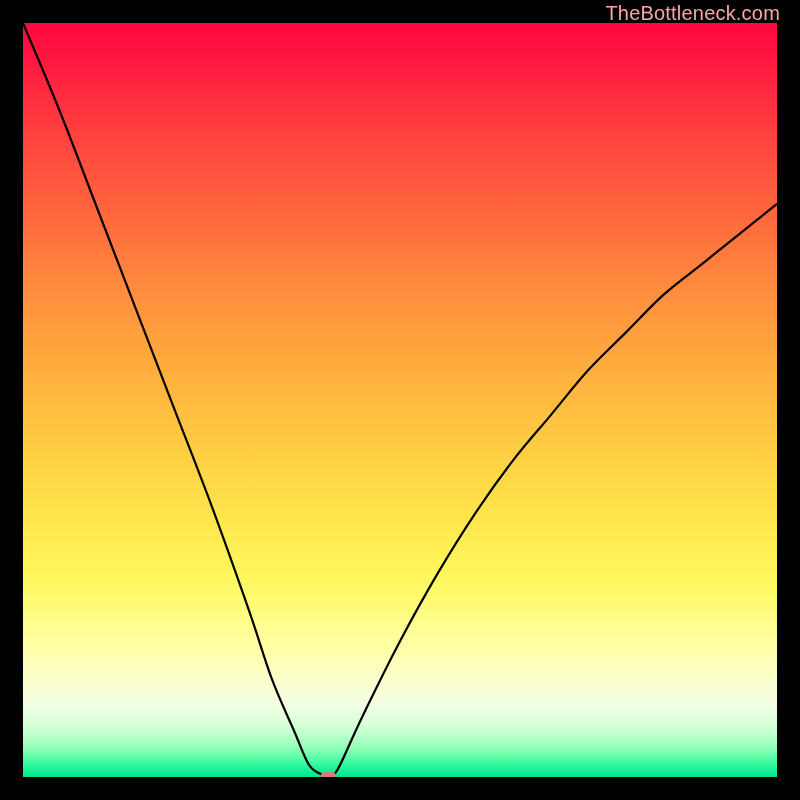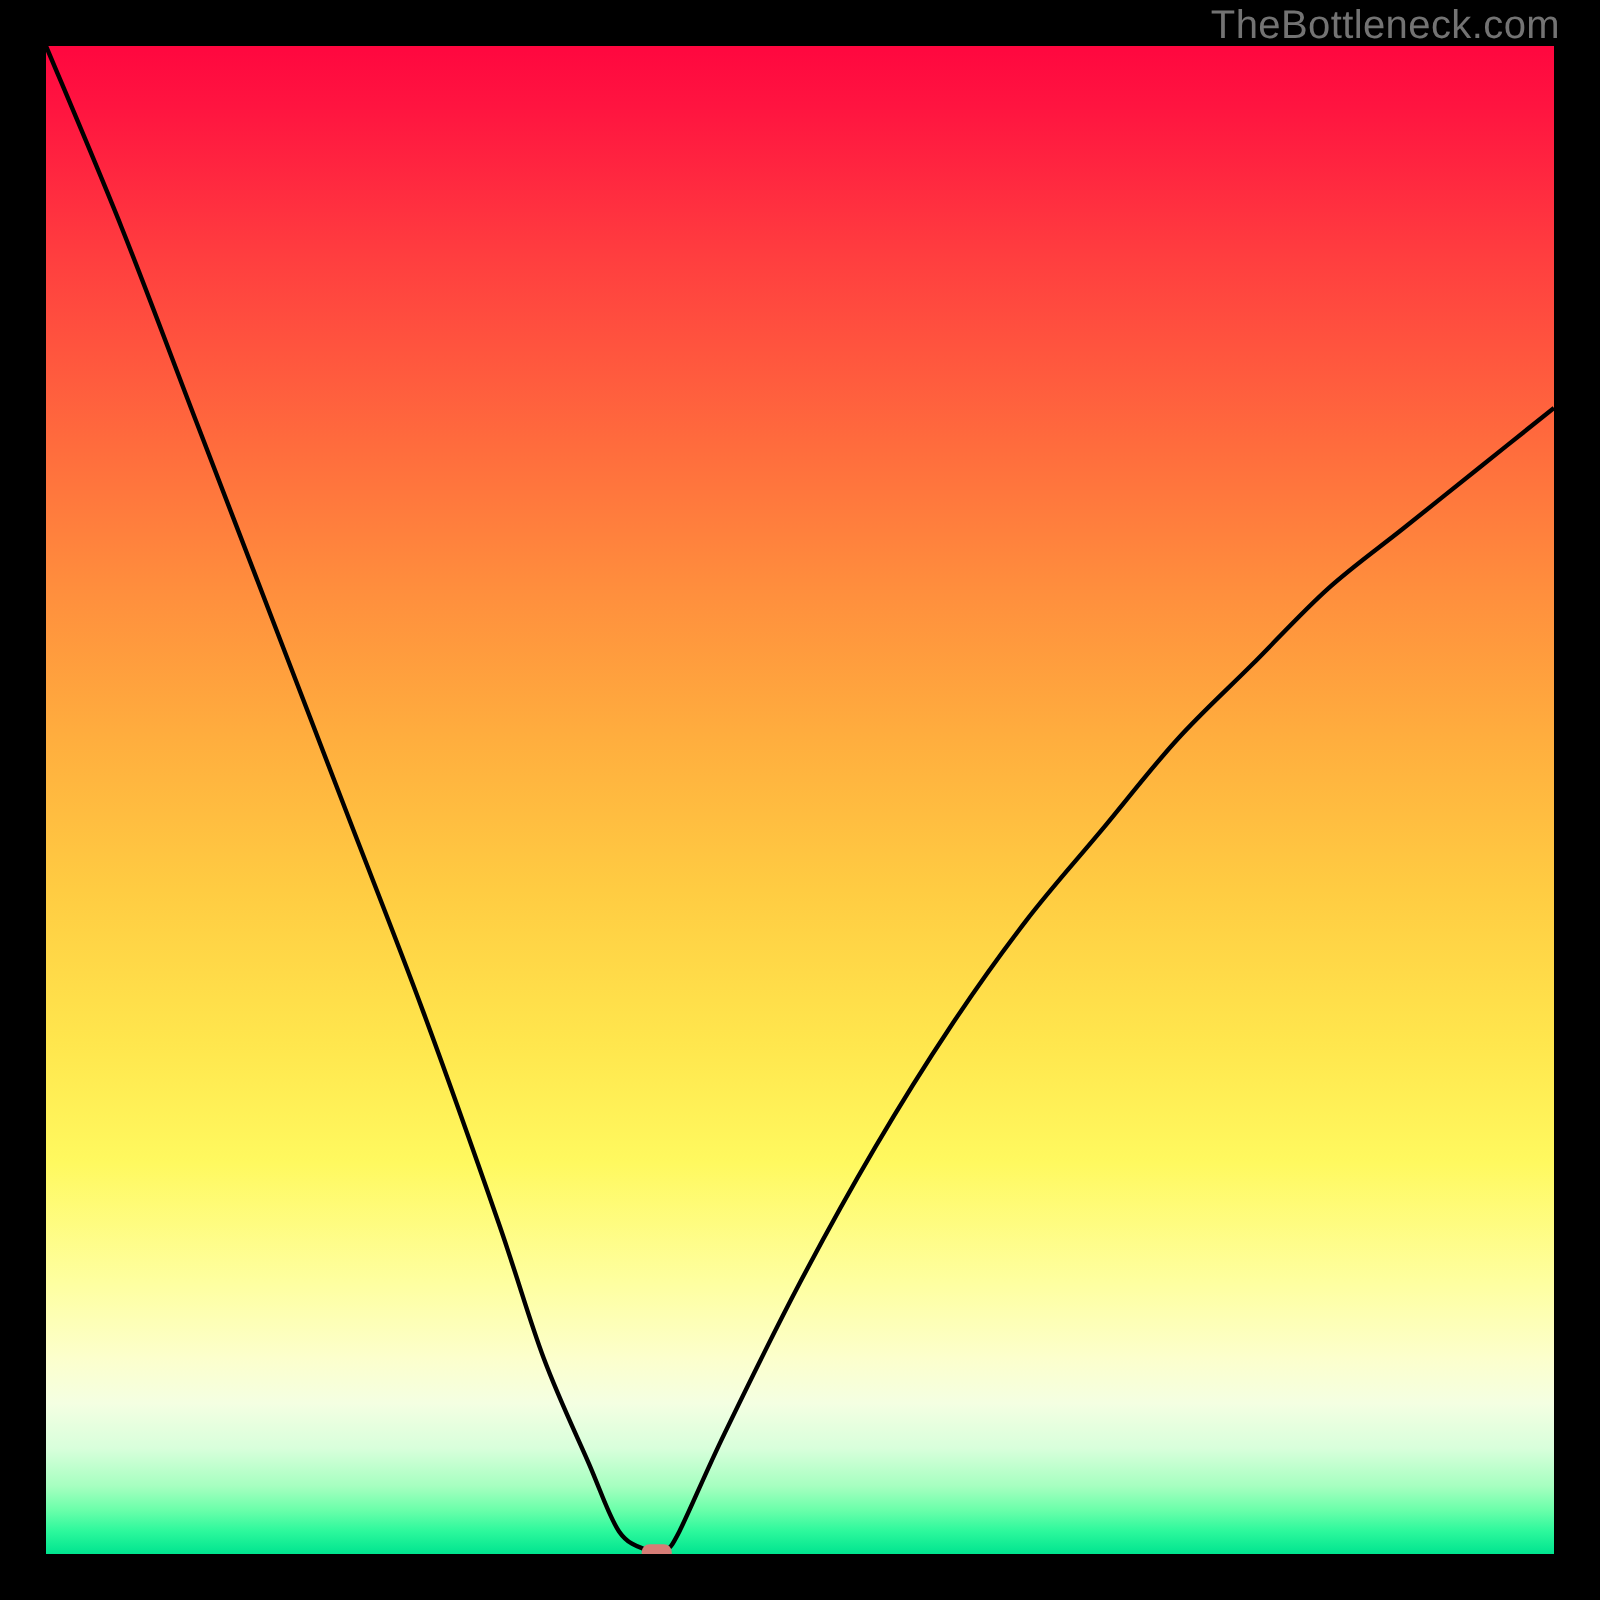--- a/index.html
+++ b/index.html
@@ -59,21 +59,21 @@
     stroke-width: 2.2;
   }
   .marker {
     fill: #d67d76;
     stroke: none;
   }
   .watermark {
     position: absolute;
     top: 2px;
     right: 20px;
-    color: #737373;
+    color: #fca5a5;
     font-size: 20px;
     font-weight: 500;
     letter-spacing: 0.2px;
   }
 </style>
 </head>
 <body>
 
 <div class="outer">
   <div class="plot">

